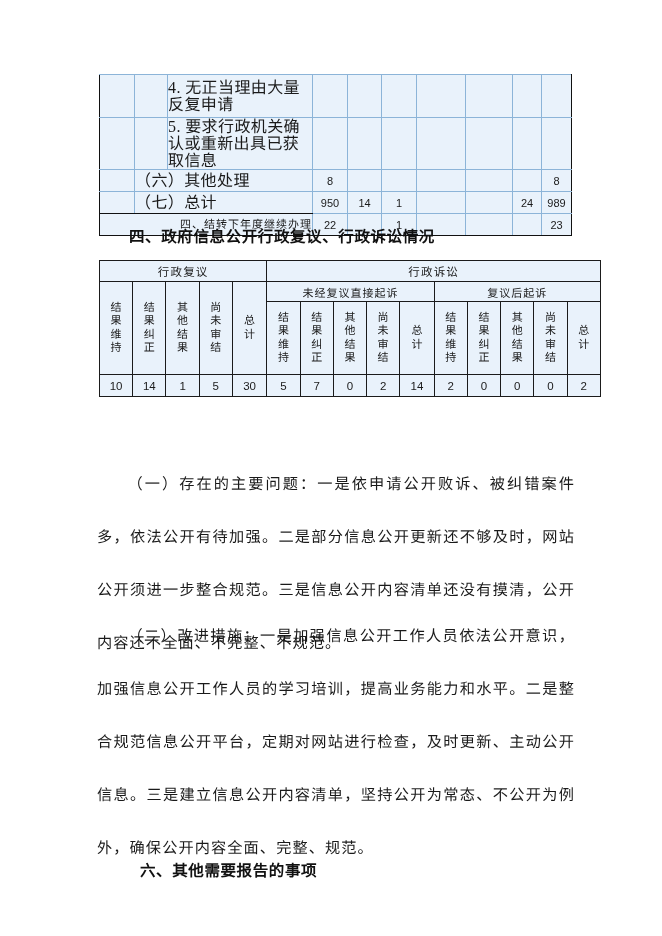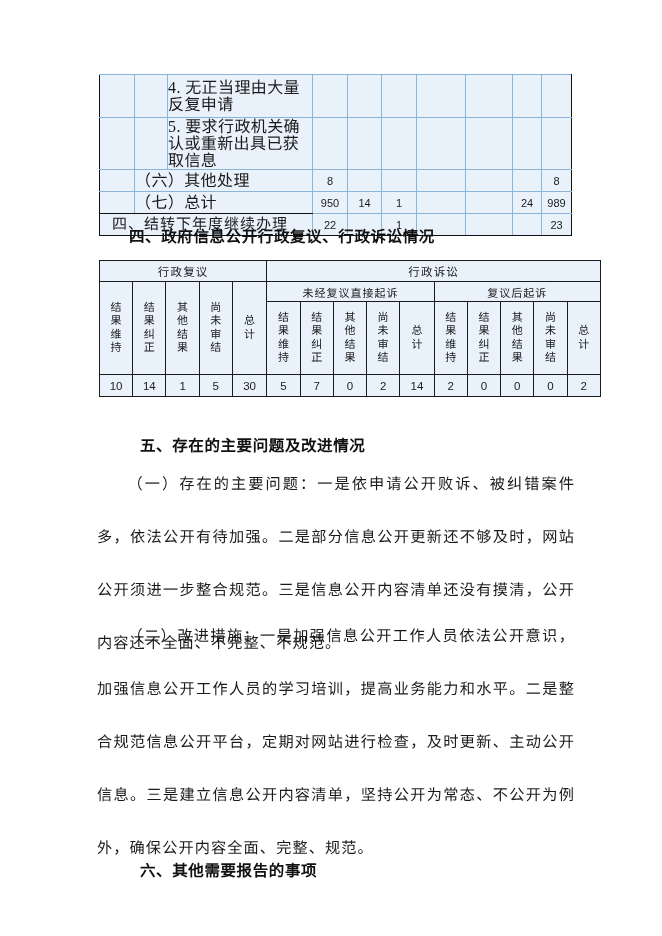--- a/index.html
+++ b/index.html
@@ -55,21 +55,22 @@
     font-size: 16px;
     line-height: 17px;
     text-align: left;
     padding: 3px 4px 3px 7px;
     color: #1a1a1a;
     letter-spacing: 0.4px;
   }
   .cell-label.sec {
     padding-left: 12px;
     letter-spacing: 1px;
-    font-size: 15px;
+    font-size: 11px;
+    text-align: right;
   }
   .cell-num {
     font-family: "Liberation Sans", "DejaVu Sans", sans-serif;
     font-size: 11px;
     text-align: center;
     color: #1a1a1a;
     height: 20px;
   }
   .r-tall { height: 42px; }
   .r-norm { height: 21px; }
@@ -337,21 +338,20 @@
         <td class="t2-data">2</td>
         <td class="t2-data">0</td>
         <td class="t2-data">0</td>
         <td class="t2-data">0</td>
         <td class="t2-data">2</td>
       </tr>
     </tbody>
       </table>
   </div>
 
-  <div class="h-sec" id="heading-5">五、存在的主要问题及改进情况</div>
 
   <div class="para" id="para-1">（一）存在的主要问题：一是依申请公开败诉、被纠错案件多，依法公开有待加强。二是部分信息公开更新还不够及时，网站公开须进一步整合规范。三是信息公开内容清单还没有摸清，公开内容还不全面、不完整、不规范。</div>
 
   <div class="para" id="para-2">（二）改进措施：一是加强信息公开工作人员依法公开意识，加强信息公开工作人员的学习培训，提高业务能力和水平。二是整合规范信息公开平台，定期对网站进行检查，及时更新、主动公开信息。三是建立信息公开内容清单，坚持公开为常态、不公开为例外，确保公开内容全面、完整、规范。</div>
 
   <div class="h-sec" id="heading-6">六、其他需要报告的事项</div>
 
 </div>
 
 </body></html>

